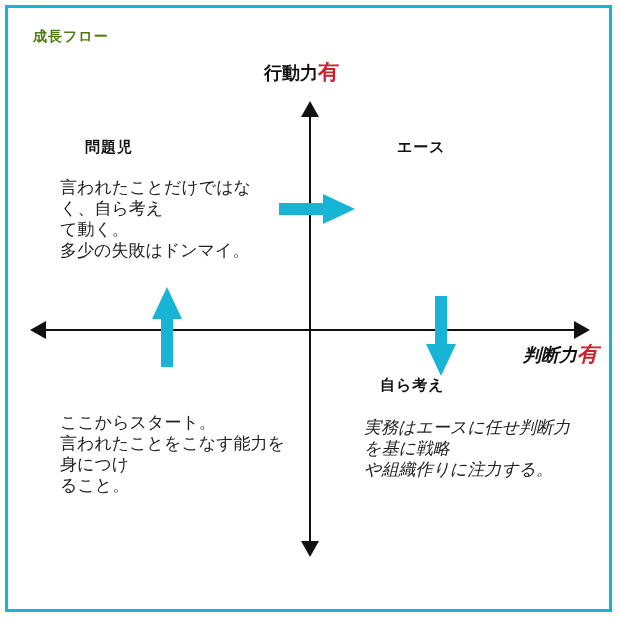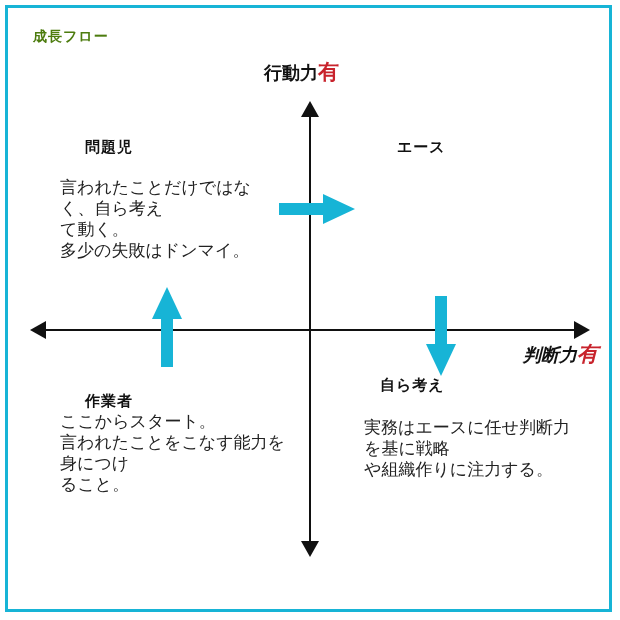--- a/index.html
+++ b/index.html
@@ -143,26 +143,26 @@
   #quadrant-problem-child .quadrant-body  { margin-top: 20px; margin-left: 10px; width: 215px; }
 
   
   #quadrant-ace { left: 372px; top: 138px; width: 225px; }
   #quadrant-ace .quadrant-title { width: 180px; margin: 0 0 0 25px; }
   #quadrant-ace .quadrant-body  { margin-top: 20px; margin-left: 4px; width: 210px; }
 
   
   #quadrant-worker { left: 50px;  top: 392px; width: 235px; }
   #quadrant-worker .quadrant-title { width: 175px; margin: 0 0 0 35px; }
-  #quadrant-worker .quadrant-body  { margin-left: 10px; width: 225px; }
+  #quadrant-worker .quadrant-body  { margin-top: 20px; margin-left: 10px; width: 225px; }
 
   
   #quadrant-manager { left: 360px; top: 376px; width: 225px; }
   #quadrant-manager .quadrant-title { width: 180px; margin: 0 0 0 20px; }
-  #quadrant-manager .quadrant-body  { margin-top: 22px; margin-left: 4px; width: 215px; }
+  #quadrant-manager .quadrant-body  { margin-top: 22px; margin-left: 4px; width: 215px; font-style: italic; }
 </style>
 </head>
 <body>
 
 <div id="canvas">
 
   <div id="frame"></div>
 
   <div id="title">成長フロー</div>
 
@@ -202,21 +202,20 @@
     <div class="quadrant-body">言われたことだけではなく、自ら考え
 て動く。
 多少の失敗はドンマイ。</div>
   </div>
 
   <div class="quadrant" id="quadrant-ace">
     <div class="quadrant-title">エース</div>
   </div>
 
   <div class="quadrant" id="quadrant-worker">
-    <div class="quadrant-title">作業者</div>
     <div class="quadrant-body">ここからスタート。
 言われたことをこなす能力を身につけ
 ること。</div>
   </div>
 
   <div class="quadrant" id="quadrant-manager">
     <div class="quadrant-title">自ら考え</div>
     <div class="quadrant-body">実務はエースに任せ判断力を基に戦略
 や組織作りに注力する。</div>
   </div>

